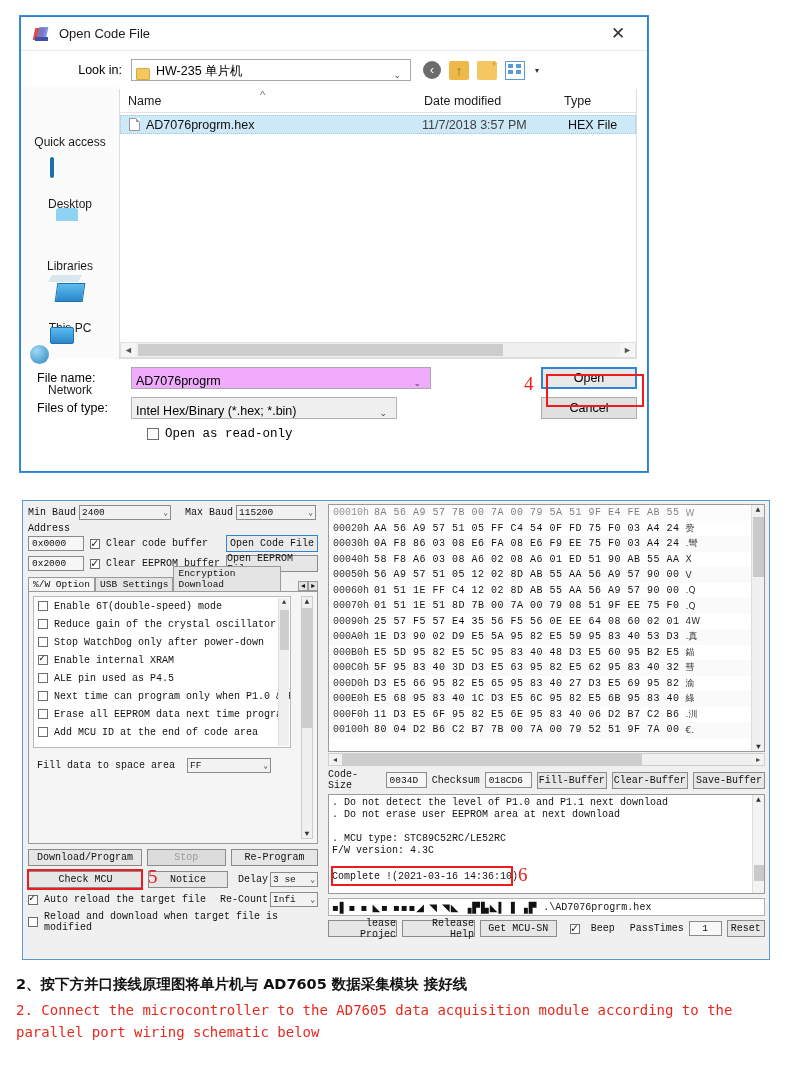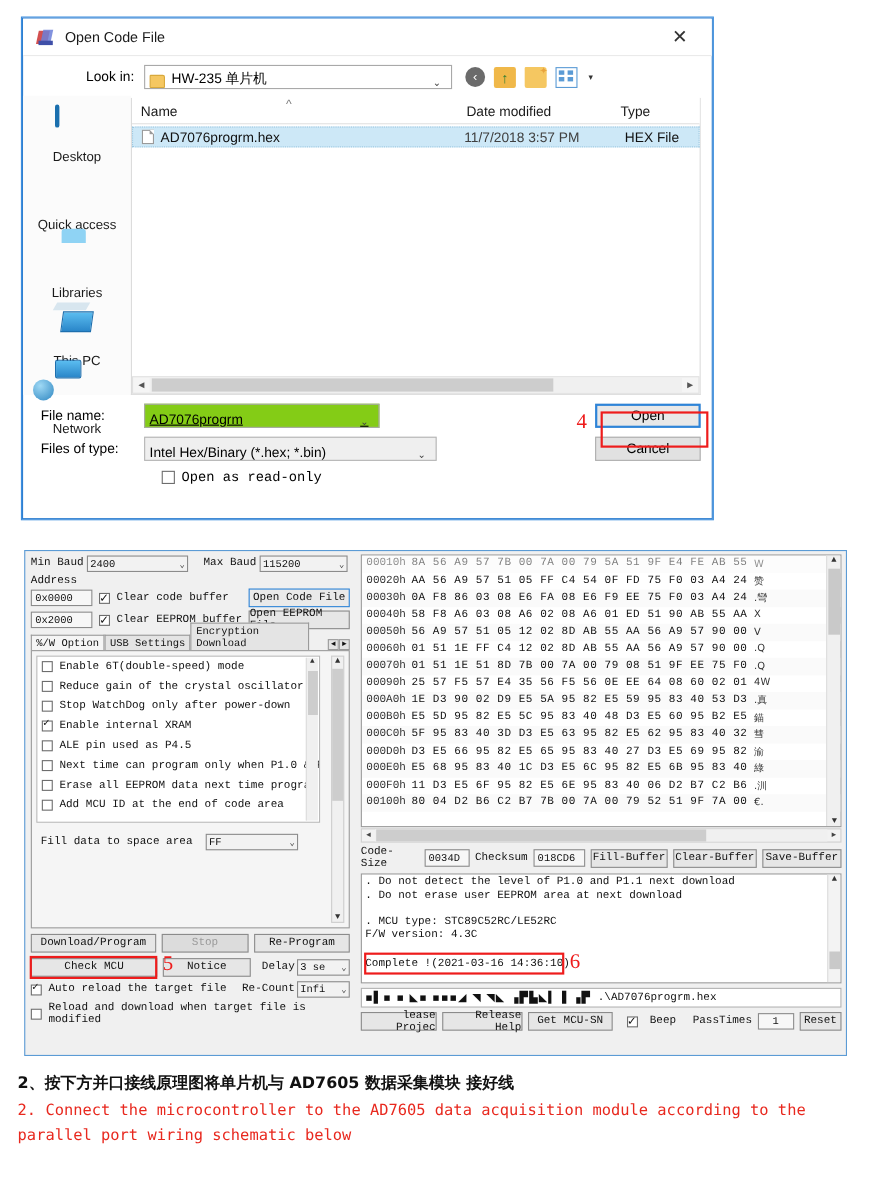--- a/index.html
+++ b/index.html
@@ -101,21 +101,21 @@
   .fl-type { font-size:12.5px; color:#111; }
 
   .hscroll { height:16px; border:1px solid #e0e0e0; background:#f5f5f5; display:flex; align-items:center; }
   .hs-btn { width:15px; text-align:center; font-size:9px; color:#555; cursor:pointer; }
   .hs-track { flex:1; height:14px; background:#f0f0f0; position:relative; }
   .hs-thumb { position:absolute; left:2px; top:1px; width:365px; height:12px; background:#cdcdcd; cursor:pointer;}
 
   .dlg-foot { padding:8px 10px 0 0; }
   .foot-row { display:flex; align-items:center; margin-bottom:8px; }
   .foot-label { width:110px; font-size:12.5px; color:#000; padding-left:16px; }
-  #filename-combo { width:214px; background:#84cc16;text-decoration:underline; }
+  #filename-combo { width:300px; background:#f0abfc; }
   #filetype-combo { width:266px; background:#efefef; border-color:#b4b4b4; }
   .foot-btn {
     margin-left:auto; width:96px; height:22px; border:1px solid #adadad; background:#e1e1e1;
     font-size:12.5px; color:#000; display:flex; align-items:center; justify-content:center; cursor:pointer;
   }
   #open-button { border:2px solid #2e84d8; background:#e8e8e8; }
   .readonly-row { display:flex; align-items:center; padding-left:126px; }
   .cbx { width:12px;height:12px;border:1px solid #6d6d6d;background:#fff;margin-right:6px;display:inline-block;position:relative;flex:0 0 auto;}
   .cbx.on:after{content:"✓";position:absolute;left:0px;top:-4px;font-size:12px;color:#111;}
   .readonly-label { font-size:12.5px; color:#000;font-family:Liberation Mono, monospace; }
@@ -241,26 +241,26 @@
       <span class="nav-ico ic-newf"></span>
       <span class="nav-ico ic-views"></span>
       <span class="ic-views-ar">▾</span>
     </div>
   </div>
 
   <div class="dlg-body">
 
     <div class="places">
       <div class="place">
+        <span class="place-ico"><span class="ico-star"></span></span>
+        <span class="place-label">Quick access</span>
+      </div>
+      <div class="place">
         <span class="place-ico"><span class="ico-desktop"></span></span>
         <span class="place-label">Desktop</span>
-      </div>
-      <div class="place">
-        <span class="place-ico"><span class="ico-star"></span></span>
-        <span class="place-label">Quick access</span>
       </div>
       <div class="place">
         <span class="place-ico"><span class="ico-lib"></span></span>
         <span class="place-label">Libraries</span>
       </div>
       <div class="place">
         <span class="place-ico"><span class="ico-pc"></span></span>
         <span class="place-label">This PC</span>
       </div>
       <div class="place">

